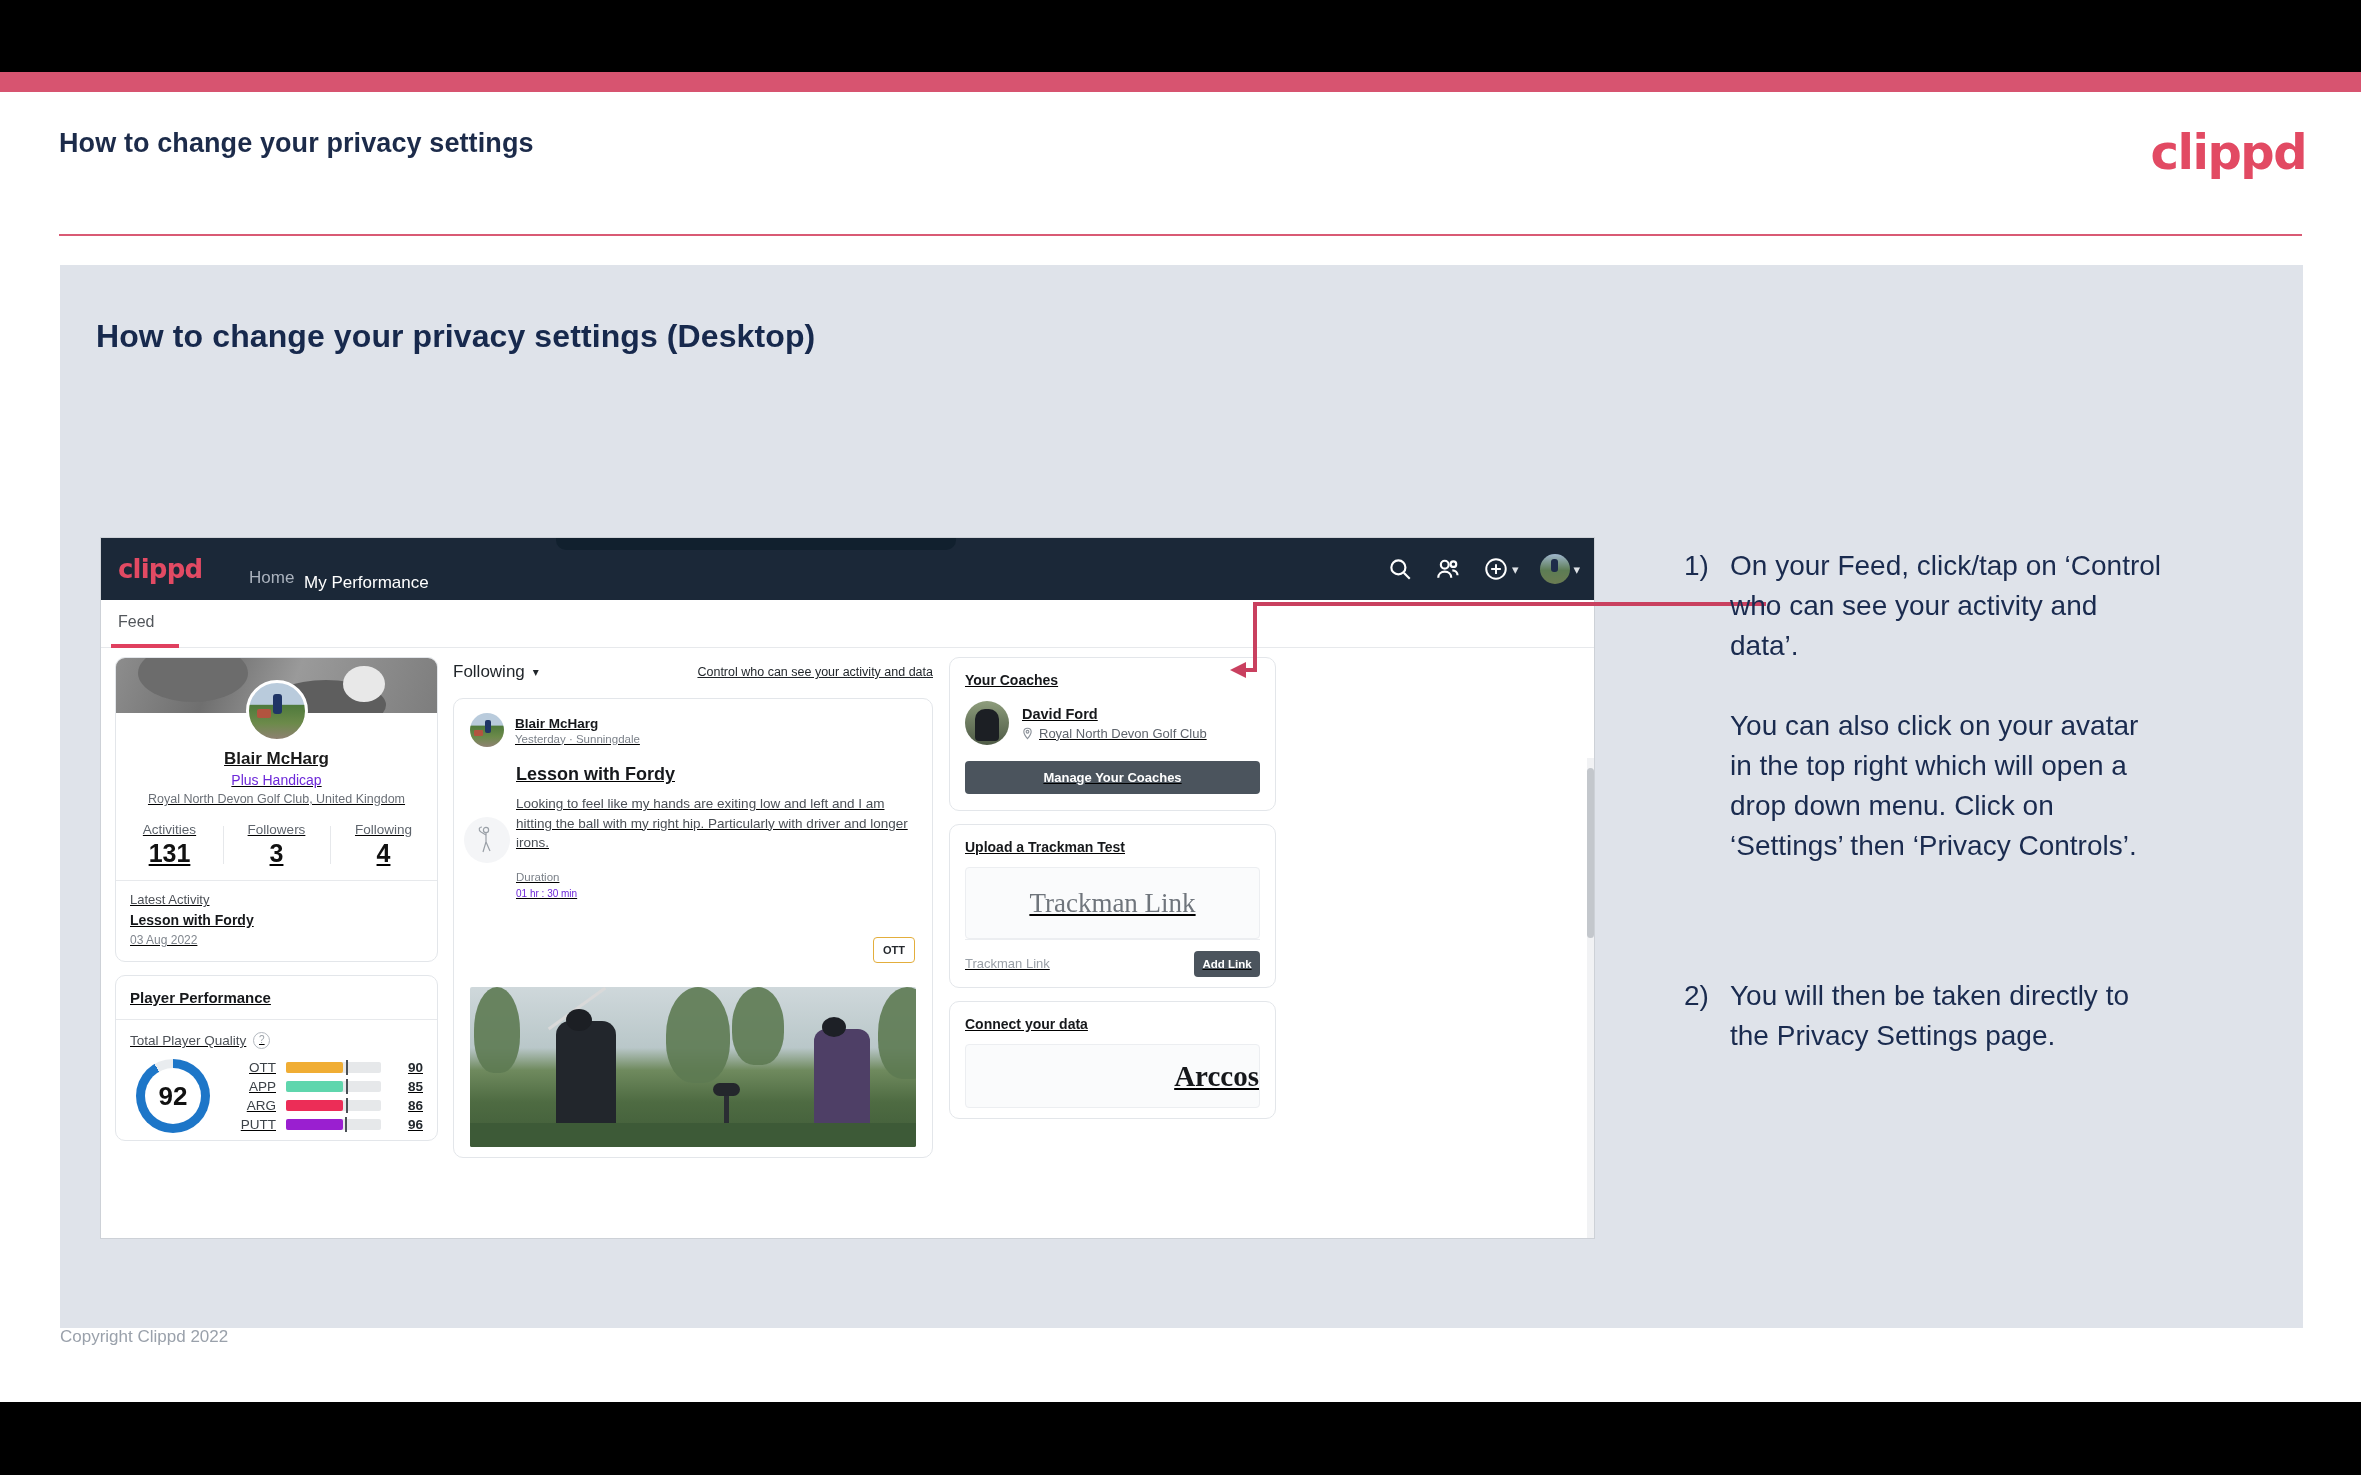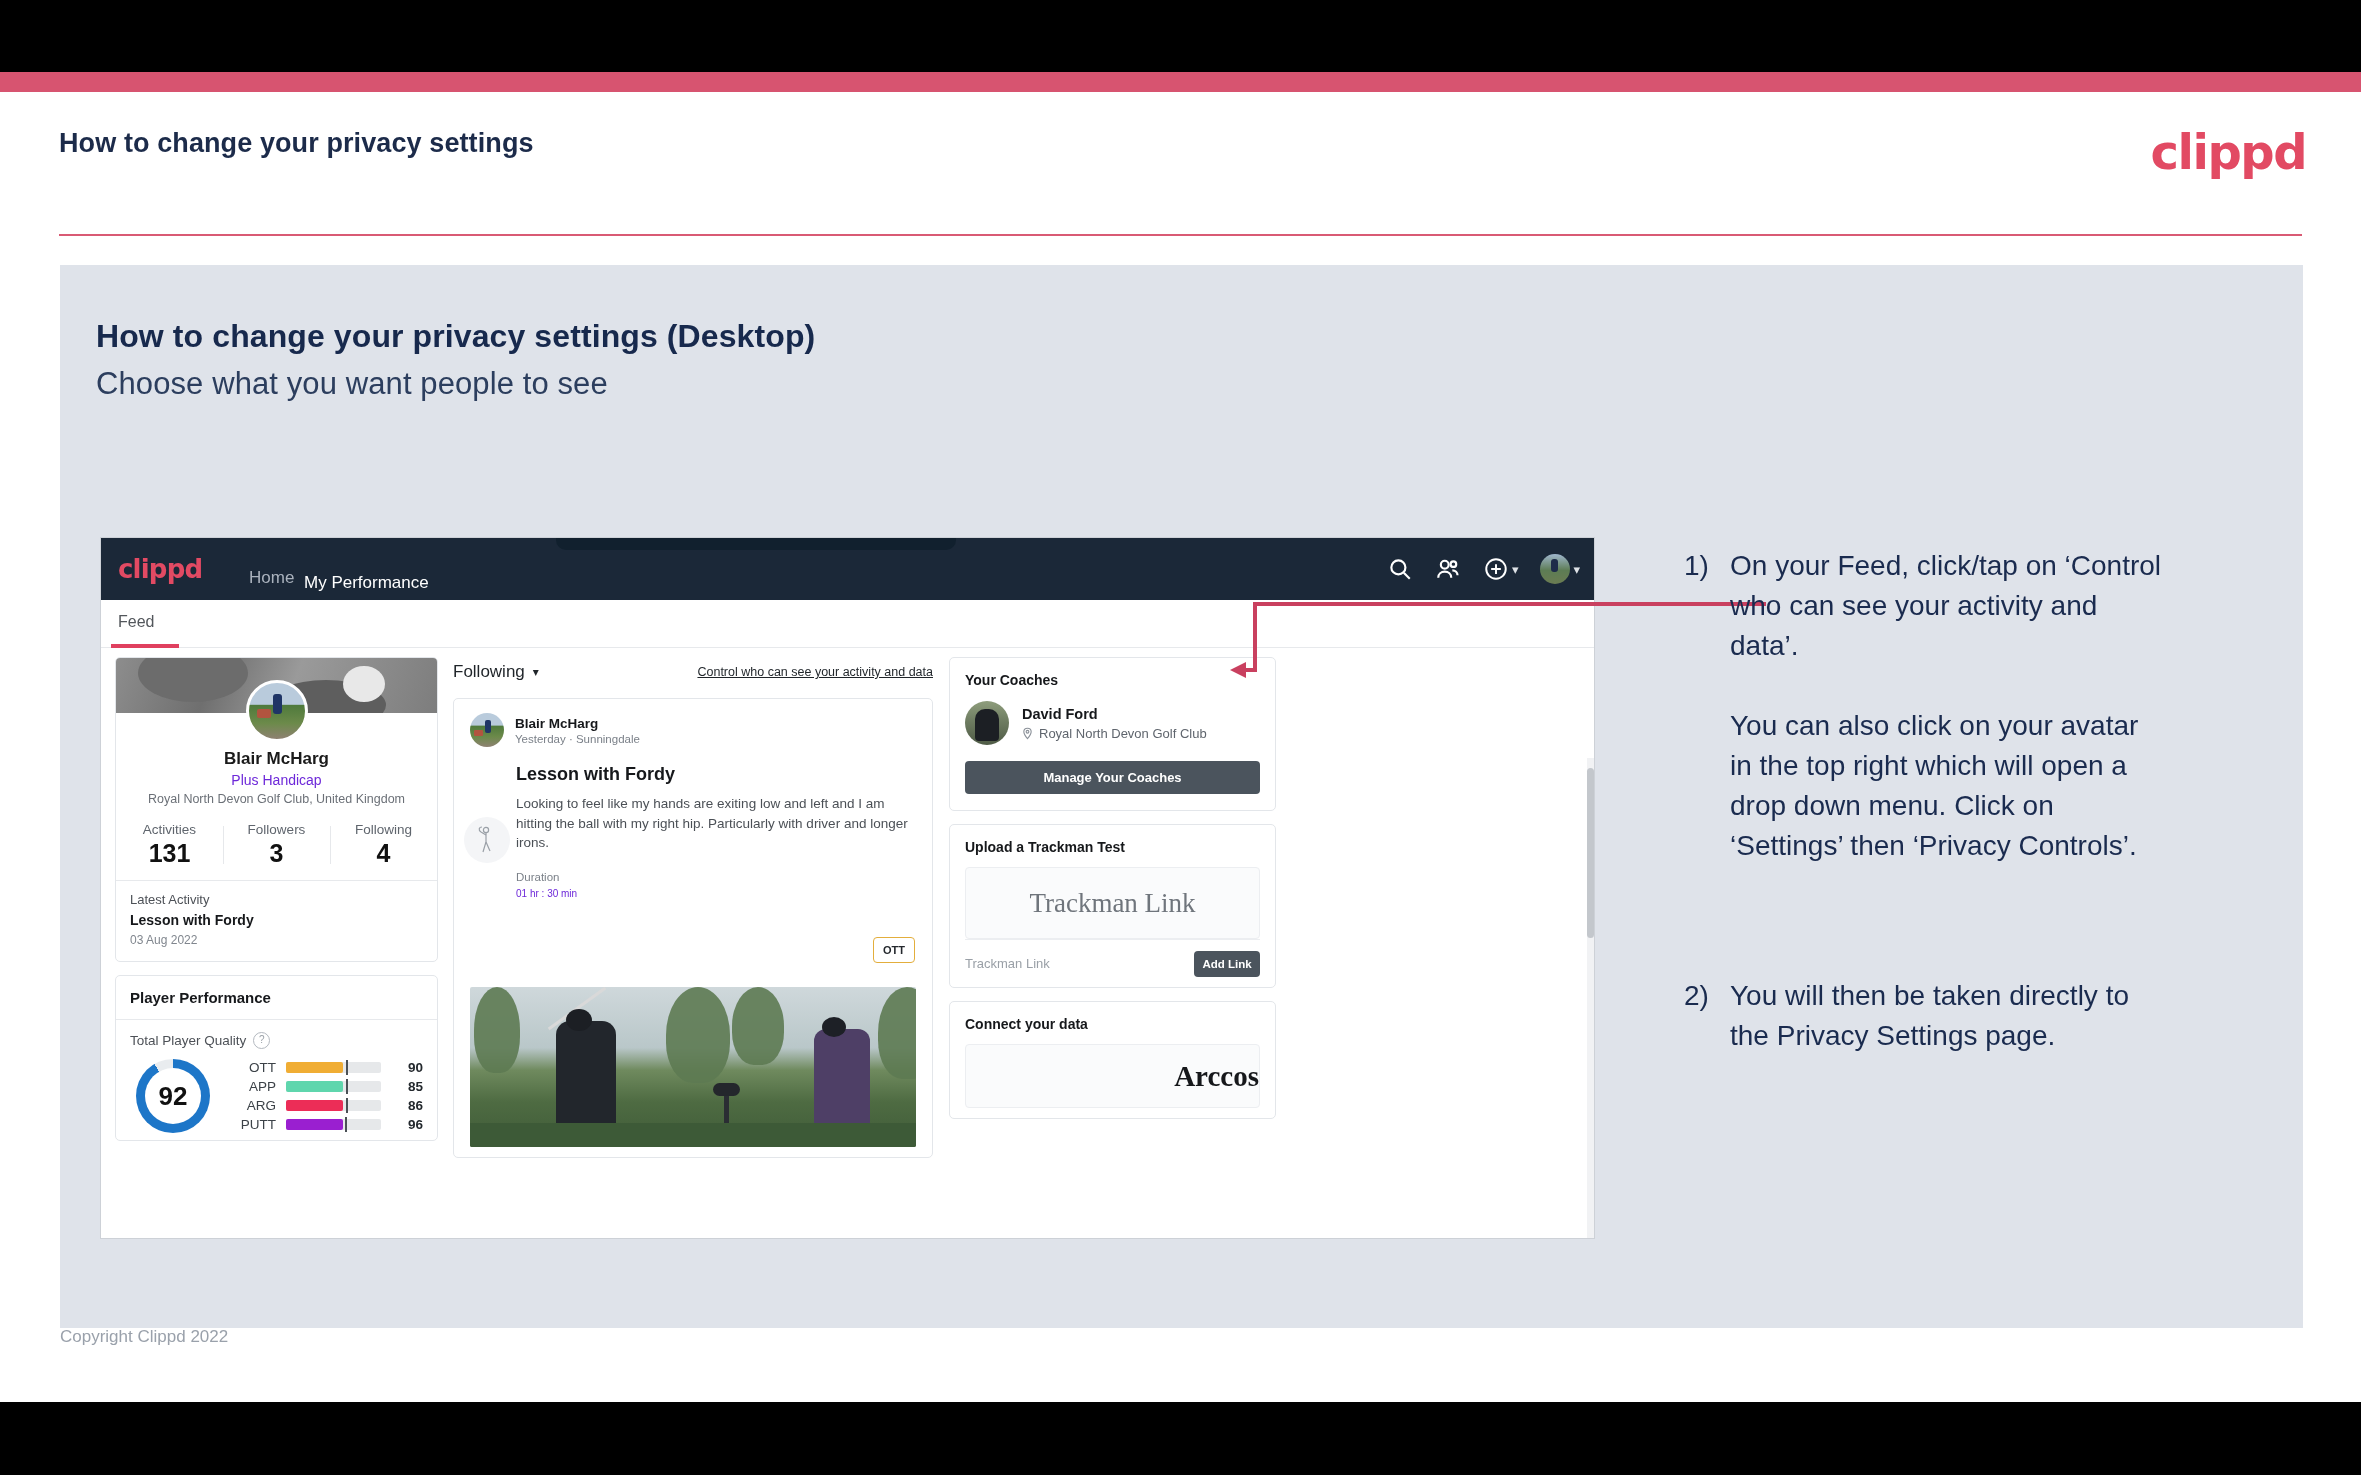--- a/index.html
+++ b/index.html
@@ -34,21 +34,21 @@
   .chev{font-size:13px;color:#dfe3e8;margin-left:3px;}
   .avatar-nav{width:30px;height:30px;border-radius:50%;background:linear-gradient(180deg,#9fb6cd 0%,#5d7c54 55%,#6b7c52 100%);position:relative;overflow:hidden;}
   .avatar-nav:after{content:"";position:absolute;left:11px;top:5px;width:7px;height:13px;background:#1e2b4a;border-radius:3px;}
 
   .app-tabs{position:absolute;left:0;top:62px;width:1493px;height:47px;background:#fff;border-bottom:1px solid #e7e9ec;}
   .tab-feed{position:absolute;left:17px;top:13px;font-size:16px;color:#53575c;}
   .tab-underline{position:absolute;left:10px;top:44px;width:68px;height:4px;background:#e0405f;}
 
   .app-body{position:absolute;left:0;top:110px;width:1493px;height:590px;background:#fff;}
 
-  .card{background:#fff;border:1px solid #e3e6ea;border-radius:5px;}
+  .card{background:#fff;border:1px solid #e3e6ea;border-radius:10px;text-decoration:underline;}
 
   
   .col-left{position:absolute;left:14px;top:9px;width:323px;}
   .profile-cover{height:55px;background:linear-gradient(110deg,#8d8d8d 0%,#6f6f6f 30%,#9a9a9a 55%,#7d7d7d 100%);position:relative;overflow:hidden;}
   .cover-ball{position:absolute;right:52px;top:8px;width:42px;height:36px;border-radius:50%;background:#e8e8e8;}
   .cover-blob{position:absolute;left:22px;top:-14px;width:110px;height:58px;border-radius:50%;background:#6c6c6c;}
   .cover-blob2{position:absolute;left:150px;top:22px;width:120px;height:50px;border-radius:50%;background:#5e5e5e;}
   .prof-avatar{position:absolute;left:50%;transform:translateX(-50%);top:22px;width:56px;height:56px;border-radius:50%;border:3px solid #fff;overflow:hidden;
     background:linear-gradient(180deg,#b9cbdc 0%,#b9cbdc 38%,#4f7a3c 40%,#6c8a4a 72%,#8e8172 100%);}
   .prof-avatar .pa-fig{position:absolute;left:24px;top:11px;width:9px;height:20px;background:#1f3566;border-radius:3px;}
@@ -165,21 +165,20 @@
   <div class="bar-top-pink"></div>
   <div class="bar-bottom-black"></div>
 
   <div class="hdr-title">How to change your privacy settings</div>
   <div class="hdr-rule"></div>
   <div class="logo">clippd</div>
 
   <div class="panel"></div>
 
   <div class="big-title">How to change your privacy settings (Desktop)</div>
-  <div class="big-sub">Choose what you want people to see</div>
 
   <div class="app">
 
     <div class="app-nav">
       <div class="app-nav-notch"></div>
       <div class="nav-logo">clippd</div>
       <div class="nav-link home">Home</div>
       <div class="nav-link perf">My Performance</div>
 
       <div class="nav-icons">

